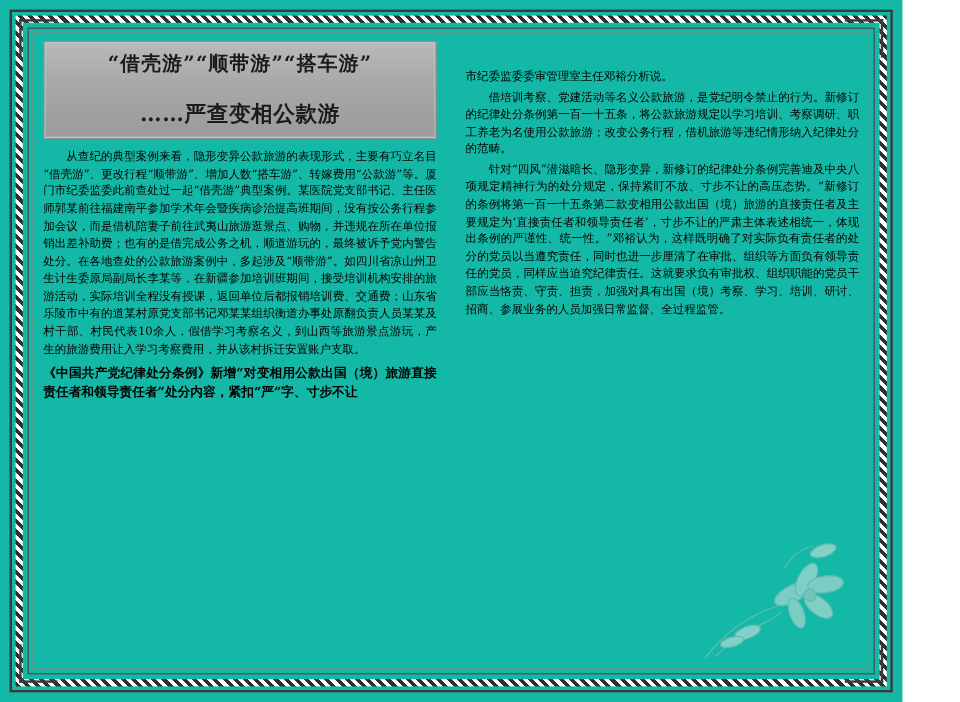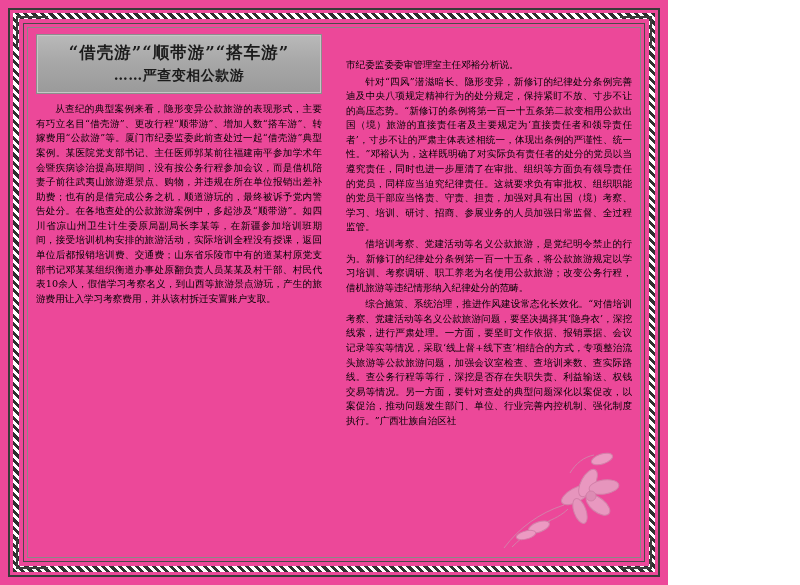--- a/index.html
+++ b/index.html
@@ -8,24 +8,24 @@
   }
   body {
     width: 800px;
     height: 585px;
     background: #ffffff;
     font-family: "DejaVu Serif", "Liberation Serif", serif;
     overflow: hidden;
   }
   .page {
     position: relative;
-    width: 668px;
+    width: 752px;
     height: 585px;
     box-sizing: border-box;
-    background: #ec4899;
+    background: #14b8a6;
   }
 
   
   .frame-outer {
     position: absolute;
     left: 8px; top: 8px; right: 8px; bottom: 8px;
     border: 2px solid #3a3a3a;
   }
   .frame-mid {
     position: absolute;
@@ -97,24 +97,24 @@
     font-family: "DejaVu Serif", "Liberation Serif", serif;
     font-weight: bold;
     font-size: 16.5px;
     letter-spacing: 1px;
     color: #1b1b1b;
     line-height: 1.35;
     white-space: nowrap;
   }
   .headline-sub {
     font-weight: bold;
-    font-size: 14px;
+    font-size: 18px;
     letter-spacing: 0.5px;
     color: #1b1b1b;
-    margin-top: 3px;
+    margin-top: 19px;
     white-space: nowrap;
   }
 
   
   p.body {
     margin: 0 0 2px 0;
     font-size: 9.6px;
     line-height: 1.52;
     text-align: justify;
     text-justify: inter-ideograph;
@@ -171,28 +171,28 @@
   <div class="content">
 
     <div class="col left">
 
       <div class="headline-box">
         <div class="headline-main">“借壳游”“顺带游”“搭车游”</div>
         <div class="headline-sub">……严查变相公款游</div>
       </div>
 
       <p class="body">从查纪的典型案例来看，隐形变异公款旅游的表现形式，主要有巧立名目“借壳游”、更改行程“顺带游”、增加人数“搭车游”、转嫁费用“公款游”等。厦门市纪委监委此前查处过一起“借壳游”典型案例。某医院党支部书记、主任医师郭某前往福建南平参加学术年会暨疾病诊治提高班期间，没有按公务行程参加会议，而是借机陪妻子前往武夷山旅游逛景点、购物，并违规在所在单位报销出差补助费；也有的是借完成公务之机，顺道游玩的，最终被诉予党内警告处分。在各地查处的公款旅游案例中，多起涉及“顺带游”。如四川省凉山州卫生计生委原局副局长李某等，在新疆参加培训班期间，接受培训机构安排的旅游活动，实际培训全程没有授课，返回单位后都报销培训费、交通费；山东省乐陵市中有的道某村原党支部书记邓某某组织衡道办事处原翻负责人员某某及村干部、村民代表10余人，假借学习考察名义，到山西等旅游景点游玩，产生的旅游费用让入学习考察费用，并从该村拆迁安置账户支取。</p>
+      <p class="subhead">《中国共产党纪律处分条例》新增“对变相用公款出国（境）旅游直接责任者和领导责任者”处分内容，紧扣“严”字、寸步不让</p>
 
     </div>
 
     <div class="col right">
 
       <p class="body noindent">市纪委监委委审管理室主任邓裕分析说。</p>
+      <p class="body">借培训考察、党建活动等名义公款旅游，是党纪明令禁止的行为。新修订的纪律处分条例第一百一十五条，将公款旅游规定以学习培训、考察调研、职工养老为名使用公款旅游；改变公务行程，借机旅游等违纪情形纳入纪律处分的范畴。</p>
       <p class="body">针对“四风”潜滋暗长、隐形变异，新修订的纪律处分条例完善迪及中央八项规定精神行为的处分规定，保持紧盯不放、寸步不让的高压态势。“新修订的条例将第一百一十五条第二款变相用公款出国（境）旅游的直接责任者及主要规定为‘直接责任者和领导责任者’，寸步不让的严肃主体表述相统一，体现出条例的严谨性、统一性。”邓裕认为，这样既明确了对实际负有责任者的处分的党员以当遵究责任，同时也进一步厘清了在审批、组织等方面负有领导责任的党员，同样应当迫究纪律责任。这就要求负有审批权、组织职能的党员干部应当恪责、守责、担责，加强对具有出国（境）考察、学习、培训、研讨、招商、参展业务的人员加强日常监督、全过程监管。</p>
-      <p class="body">借培训考察、党建活动等名义公款旅游，是党纪明令禁止的行为。新修订的纪律处分条例第一百一十五条，将公款旅游规定以学习培训、考察调研、职工养老为名使用公款旅游；改变公务行程，借机旅游等违纪情形纳入纪律处分的范畴。</p>
 
 
-      <p class="body">综合施策、系统治理，推进作风建设常态化长效化。“对借培训考察、党建活动等名义公款旅游问题，要坚决揭择其‘隐身衣’，深挖线索，进行严肃处理。一方面，要坚盯文作依据、报销票据、会议记录等实等情况，采取‘线上督+线下查’相结合的方式，专项整治流头旅游等公款旅游问题，加强会议室检查、查培训来数、查实际路线。查公务行程等等行，深挖是否存在失职失责、利益输送、权钱交易等情况。另一方面，要针对查处的典型问题深化以案促改，以案促治，推动问题发生部门、单位、行业完善内控机制、强化制度执行。”广西壮族自治区社</p>
 
     </div>
 
   </div>
 </div>
 
 </body></html>

